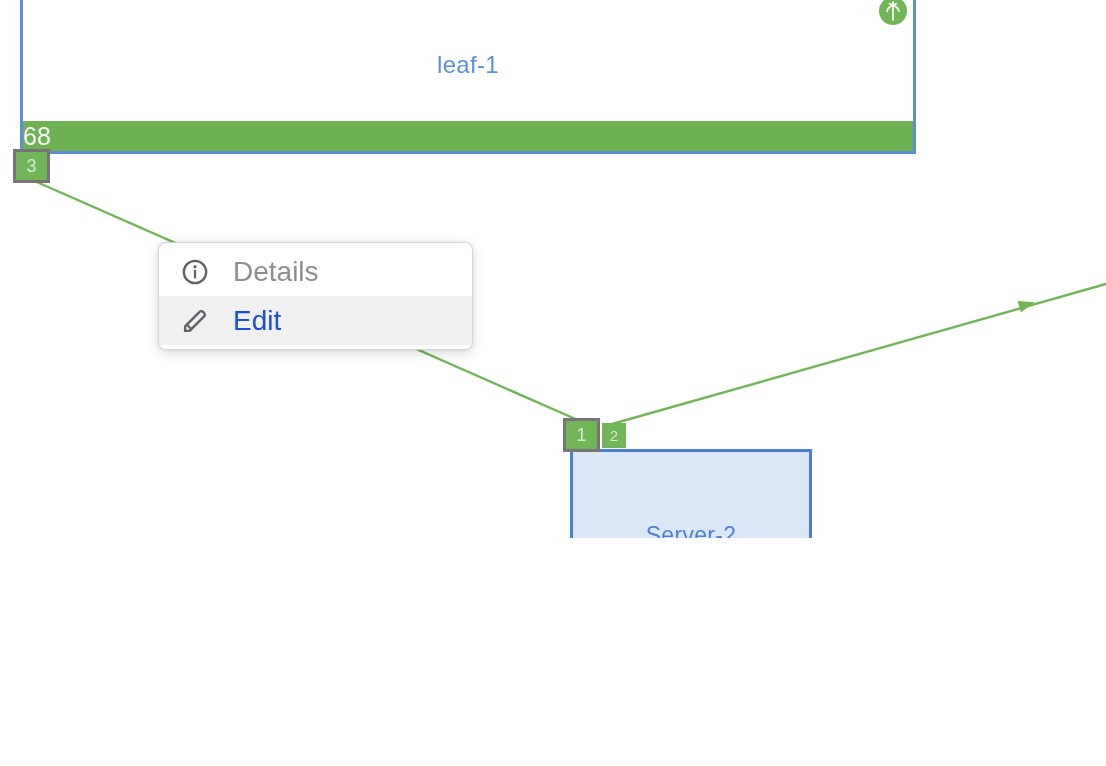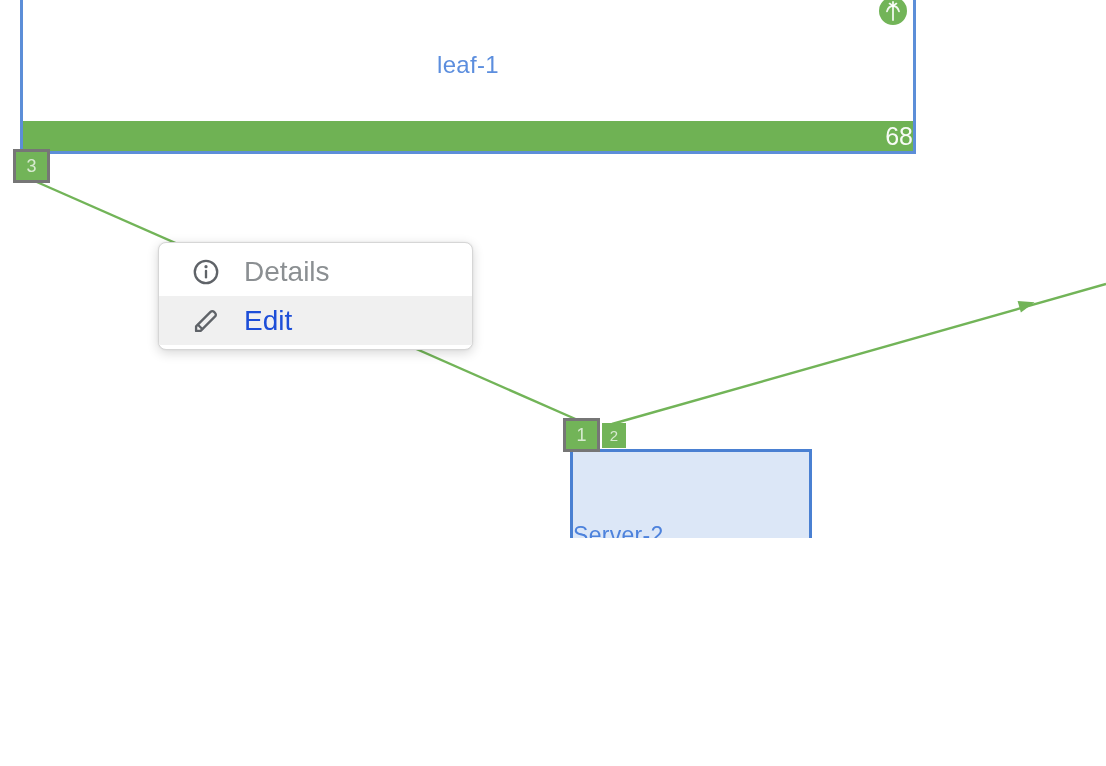--- a/index.html
+++ b/index.html
@@ -16,27 +16,27 @@
   .node-leaf{
     left:20px;top:-40px;width:896px;height:194px;
     background:#ffffff;border:3px solid #5c8ed8;
   }
   .node-leaf .node-label{
     position:absolute;left:0;top:88px;width:100%;text-align:center;
     color:#5c8ede;font-size:24px;letter-spacing:0.3px;
   }
   .util-bar{
     position:absolute;left:0;right:0;bottom:0;height:30px;
-    background:#6fb254;text-align:right;line-height:30px;
+    background:#6fb254;text-align:left;line-height:30px;
     color:rgba(255,255,255,0.95);font-size:25px;
   }
   .node-server{
     left:570px;top:449px;width:242px;height:172px;
     background:#dce7f7;border:3px solid #4a80d2;
-    display:flex;align-items:center;justify-content:flex-start;
+    display:flex;align-items:center;justify-content:center;
   }
   .node-server .node-label{color:#4d82dc;font-size:23px;letter-spacing:0.3px;}
 
   
   .status-icon{
     position:absolute;left:879px;top:-3px;width:28px;height:28px;border-radius:50%;
     background:#72b458;z-index:3;display:flex;align-items:center;justify-content:center;
   }
 
   
@@ -51,21 +51,21 @@
   #badge-2{left:602px;top:423px;width:24px;height:25px;font-size:15px;}
 
   
   .context-menu{
     position:absolute;left:158px;top:242px;width:315px;z-index:10;
     background:#ffffff;border:1px solid #d6d6d6;border-radius:8px;
     box-shadow:0 3px 12px rgba(0,0,0,0.16),0 0 2px rgba(0,0,0,0.08);
     padding:4px 0;box-sizing:border-box;
   }
   .menu-item{
-    height:49px;display:flex;align-items:center;padding-left:33px;
+    height:49px;display:flex;align-items:center;padding-left:22px;
     font-size:28px;color:#8b8f92;cursor:default;
   }
   .menu-item.highlighted{background:#f0f0f0;color:#1d4ed8;}
   .menu-item .mi-icon{width:28px;height:28px;margin-right:24px;flex:0 0 auto;}
   .mi-icon svg{display:block;}
 </style>
 </head>
 <body>
 
 <div id="stage">

